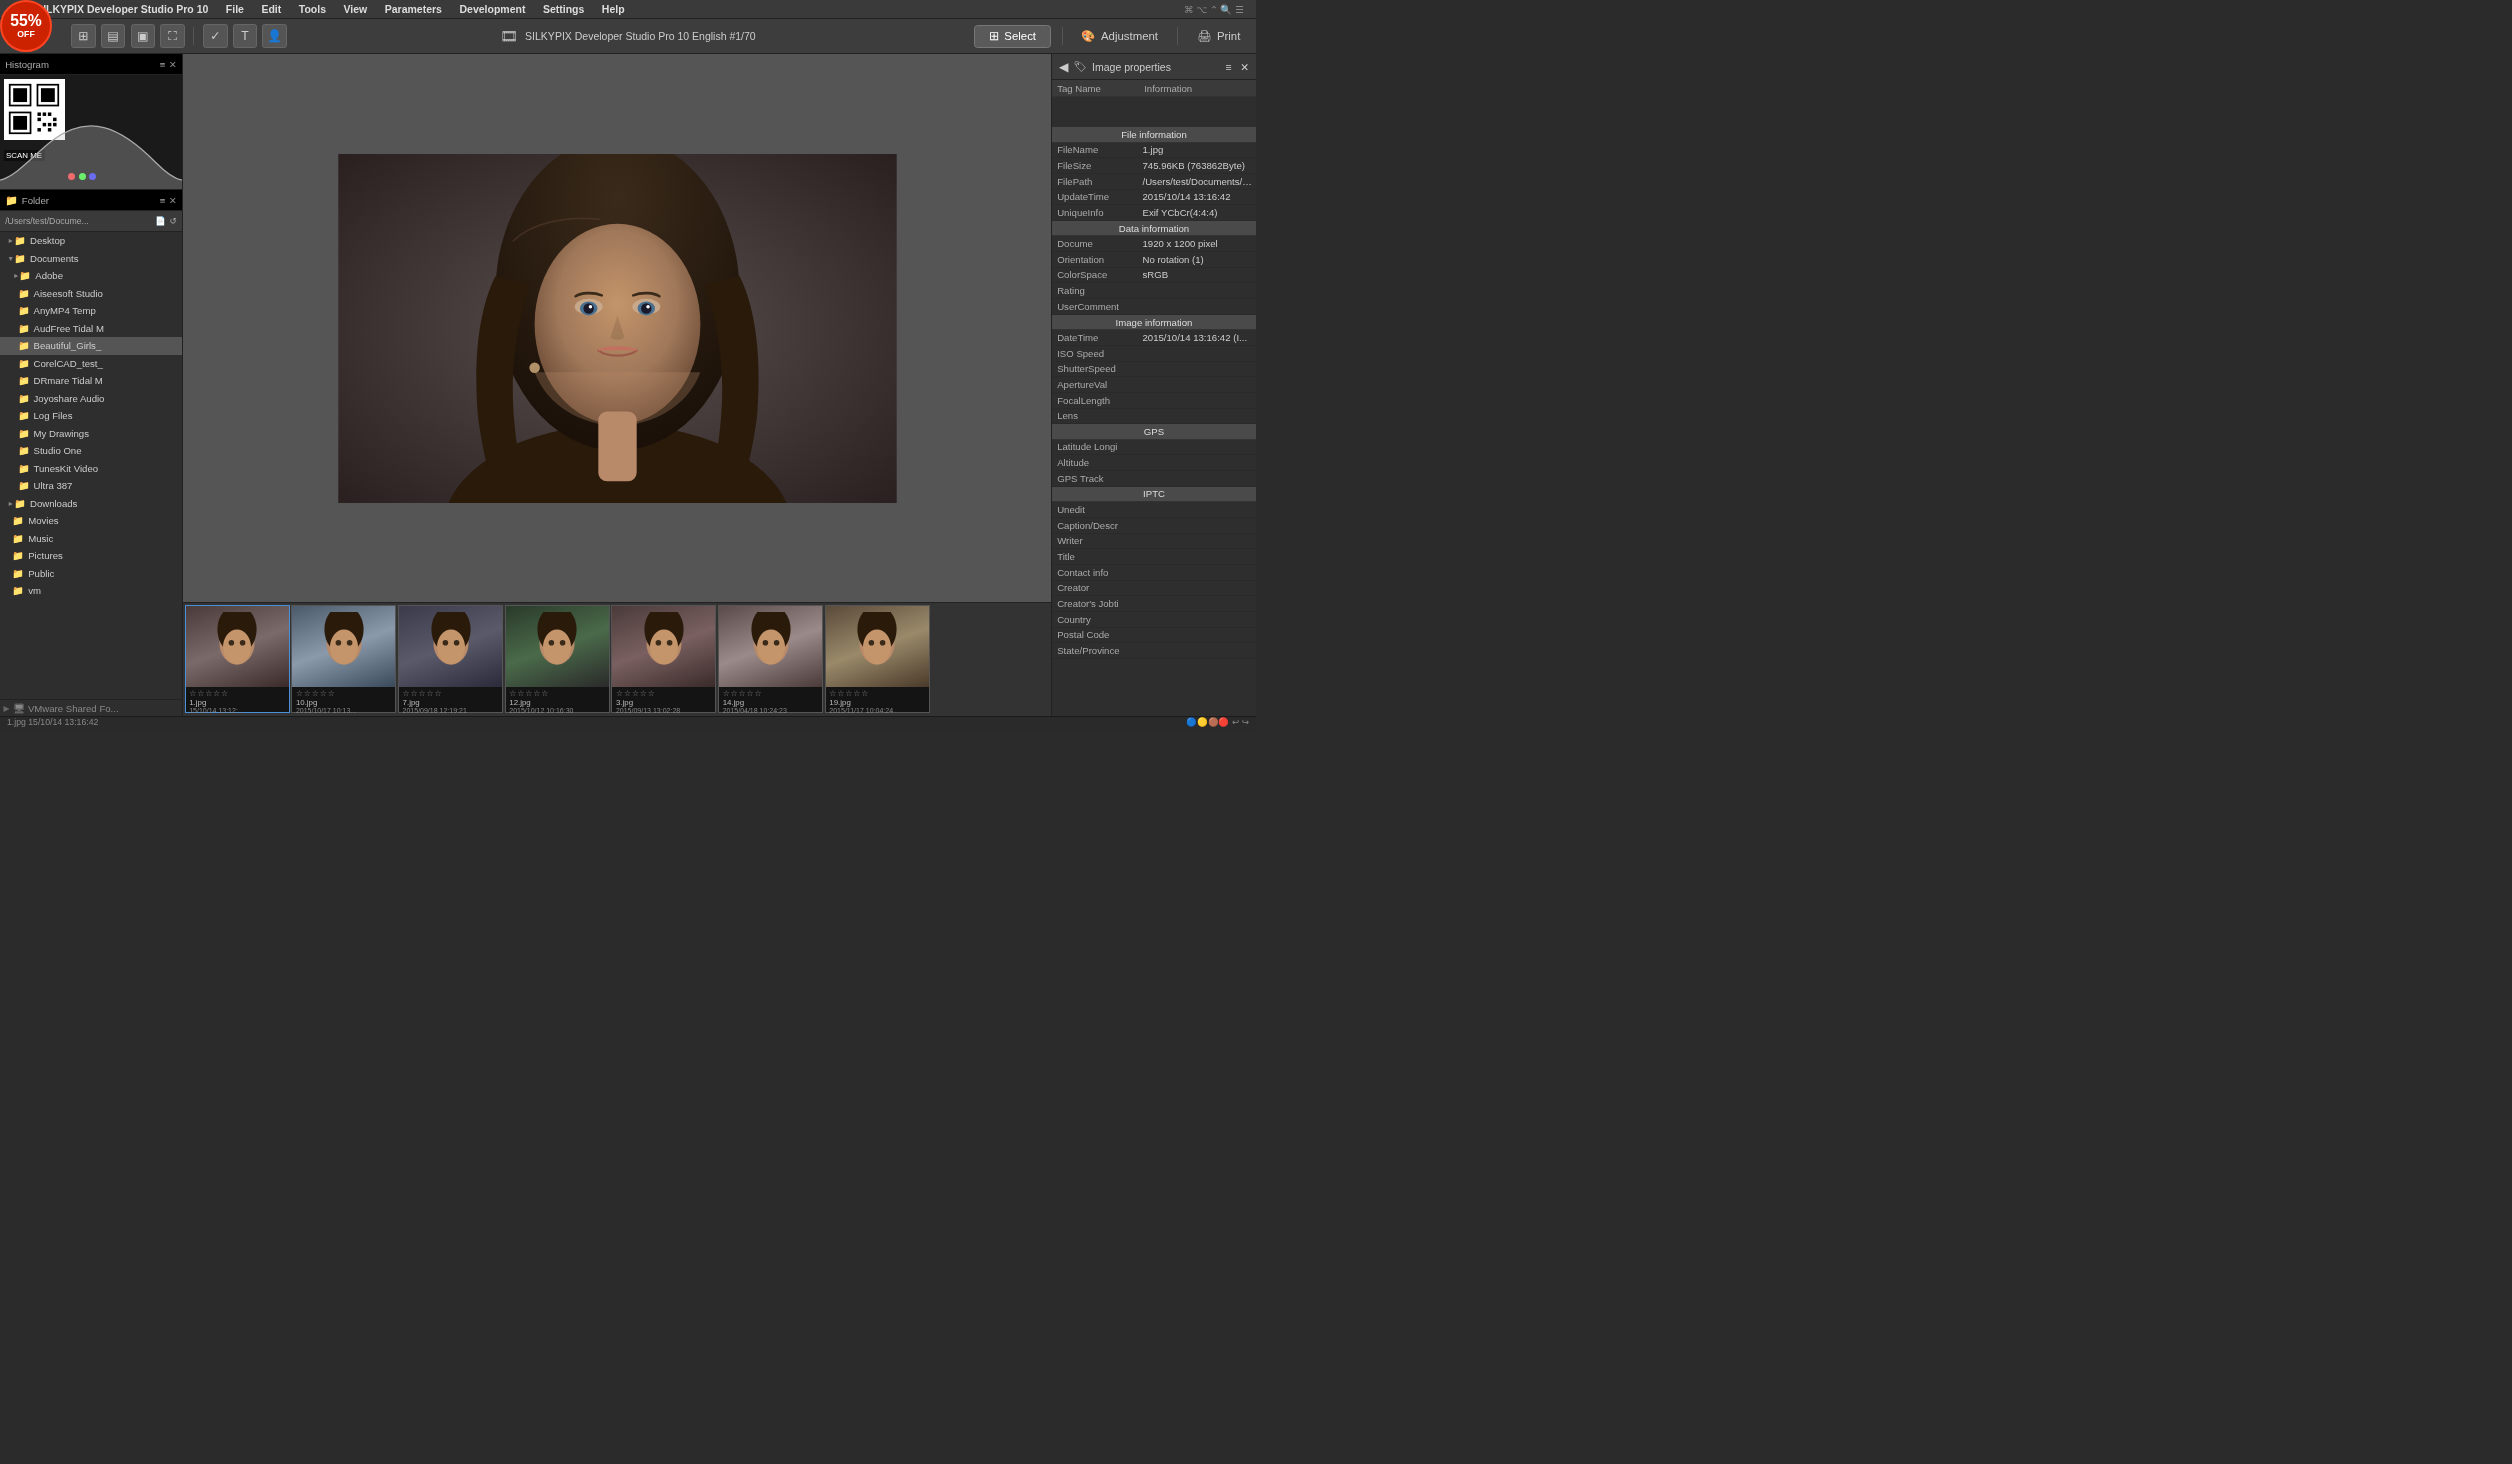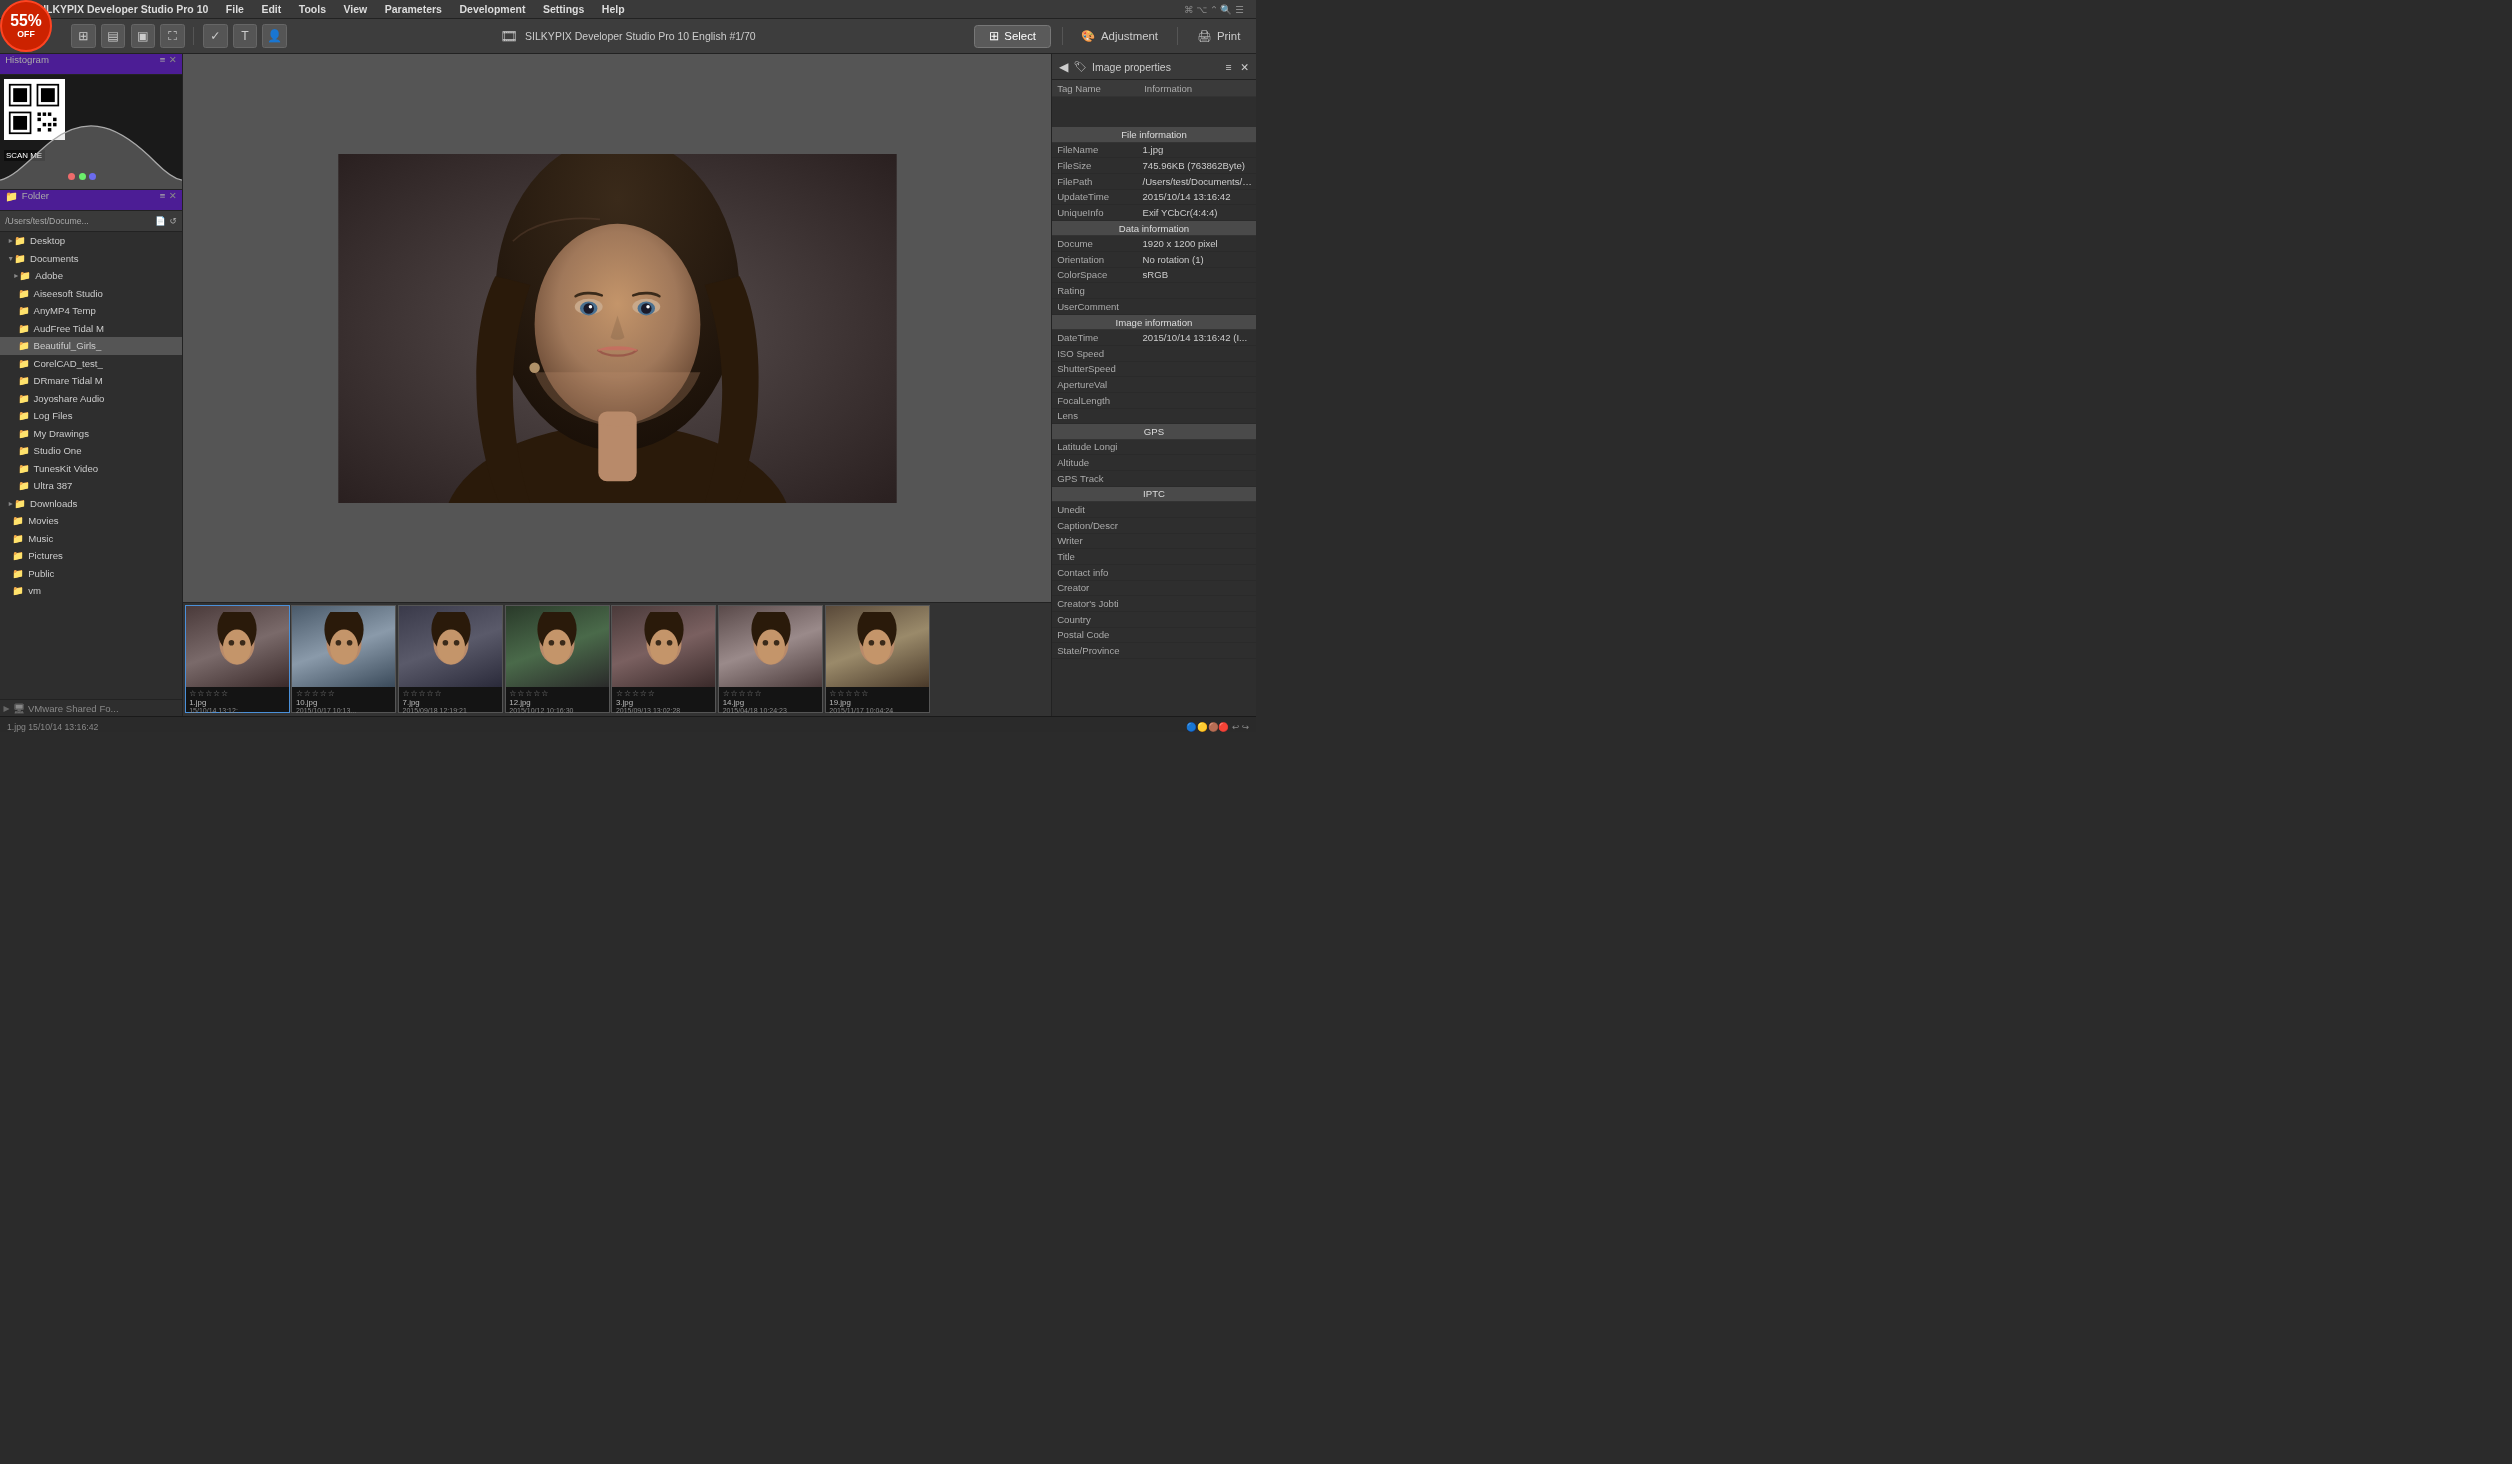--- a/index.html
+++ b/index.html
@@ -141,23 +141,23 @@
       overflow: hidden;
     }
 
     
     .histogram-panel {
       border-bottom: 0.9px solid #222;
       position: relative;
     }
     .panel-header {
       height: 21px;
-      background: #4c1d95;
-      display: flex;
-      align-items: flex-start;
+      background: #000000;
+      display: flex;
+      align-items: center;
       padding: 0 5.2px;
       font-size: 9.6px;
       color: #aaa;
       gap: 3.5px;
       border-bottom: 0.9px solid #222;
     }
     .panel-close { cursor: pointer; color: #888; }
     .histogram-content {
       height: 114px;
       background: #1a1a1a;
@@ -377,21 +377,21 @@
       text-overflow: ellipsis;
       white-space: nowrap;
     }
 
     
     .status-bar {
       height: 15.7px;
       background: #2a2a2a;
       border-top: 0.9px solid #1a1a1a;
       display: flex;
-      align-items: flex-end;
+      align-items: flex-start;
       padding: 0 7px;
       font-size: 8.7px;
       color: #888;
       gap: 10.5px;
     }
     .dock-icon {
       width: 42px;
       height: 42px;
       border-radius: 8.7px;
       display: flex;

